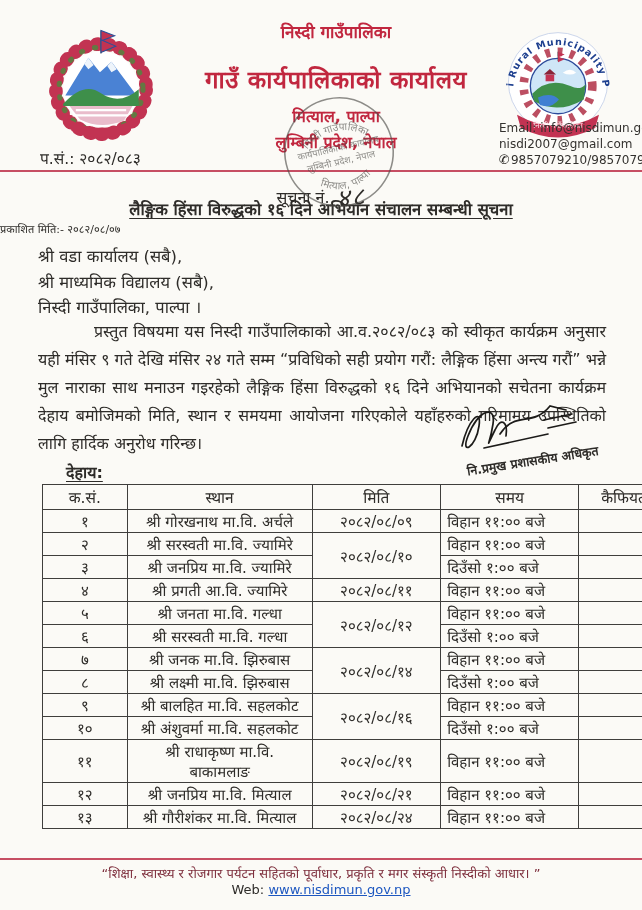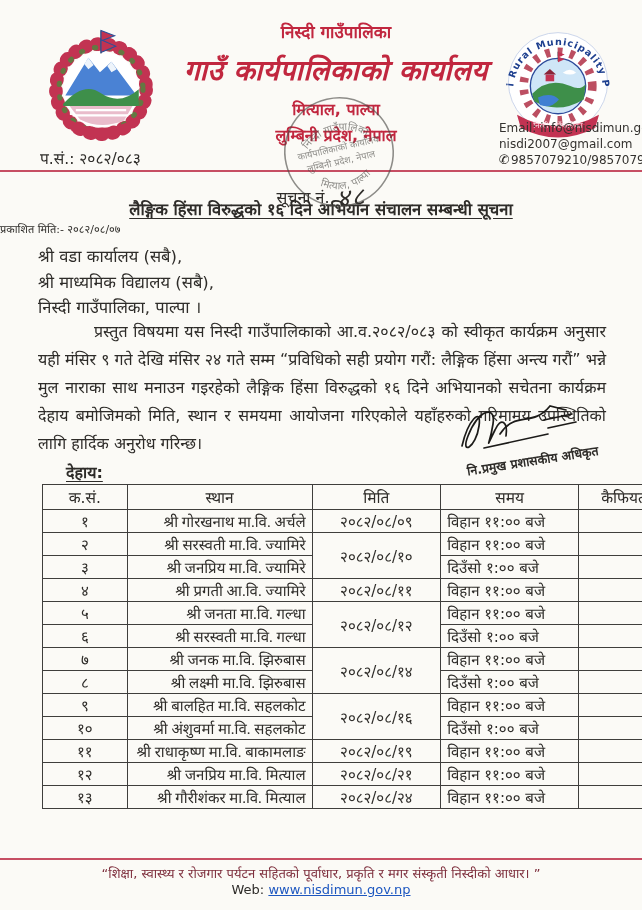--- a/index.html
+++ b/index.html
@@ -8,21 +8,21 @@
   }
   *{margin:0;padding:0;box-sizing:border-box;}
   body{background:#888;font-family:"DejaVu Sans","Liberation Sans",sans-serif;}
   .page{position:relative;width:642px;height:910px;background:var(--paper);
         margin:0 auto;overflow:hidden;color:var(--ink);}
   
   .emblem{position:absolute;left:38px;top:22px;width:126px;height:128px;}
   .seal{position:absolute;left:496px;top:26px;width:124px;height:122px;}
   .head-center{position:absolute;left:148px;top:20px;width:376px;text-align:center;color:var(--accent);}
   .org-top{font-size:17px;font-weight:600;}
-  .office-title{font-size:28px;font-weight:bold;margin-top:7px;letter-spacing:0.5px;font-style:italic;}
+  .office-title{font-size:24px;font-weight:bold;margin-top:19px;letter-spacing:0.5px;}
   .addr1{font-size:16px;margin-top:10px;font-weight:600;}
   .addr2{font-size:16px;margin-top:4px;font-weight:600;}
   .contact{position:absolute;left:499px;top:121px;font-size:12px;line-height:15.5px;color:#33312e;white-space:nowrap;}
   .contact .phone-icon{font-size:13px;margin-right:1px;}
   .ref-no{position:absolute;left:40px;top:147px;font-size:15.5px;}
   .stamp{position:absolute;left:270px;top:90px;width:138px;height:124px;opacity:.62;z-index:5;}
   .rule{position:absolute;left:0;right:0;top:170px;height:2px;background:var(--rule);}
   .rule2{position:absolute;left:0;right:0;top:858px;height:2px;background:var(--rule);}
   
   .notice-no{position:absolute;left:0;right:0;top:176px;text-align:center;font-size:16px;}
@@ -39,21 +39,21 @@
   .sig-title{font-size:12.5px;font-weight:bold;transform:rotate(-9deg);white-space:nowrap;margin-top:-14px;margin-left:18px;}
   .dehaya{position:absolute;left:38px;top:461px;font-size:16px;font-weight:bold;
         text-decoration:underline;text-underline-offset:3px;margin-left:28px;}
   
   table.sched{position:absolute;left:42px;top:484px;width:628px;border-collapse:collapse;
         font-size:15px;}
   table.sched th,table.sched td{border:1px solid #3f3e3c;padding:1px 6px;height:22.5px;
         font-weight:normal;vertical-align:middle;}
   table.sched th{text-align:center;font-size:15.5px;}
   td.c-sn{text-align:center;}
-  td.c-place{text-align:right;padding-left:10px;font-family:Liberation Serif, serif;}
+  td.c-place{text-align:center;padding-left:10px;}
   td.c-date{text-align:center;}
   td.c-time{text-align:left;padding-left:8px;}
   
   .slogan{position:absolute;left:0;right:0;top:864px;text-align:center;font-size:13px;color:var(--slogan);}
   .webline{position:absolute;left:0;right:0;top:882px;text-align:center;font-size:13px;color:#2f2d2a;}
   .webline a{color:var(--link);text-decoration:underline;}
 </style>
 </head>
 <body>
 

